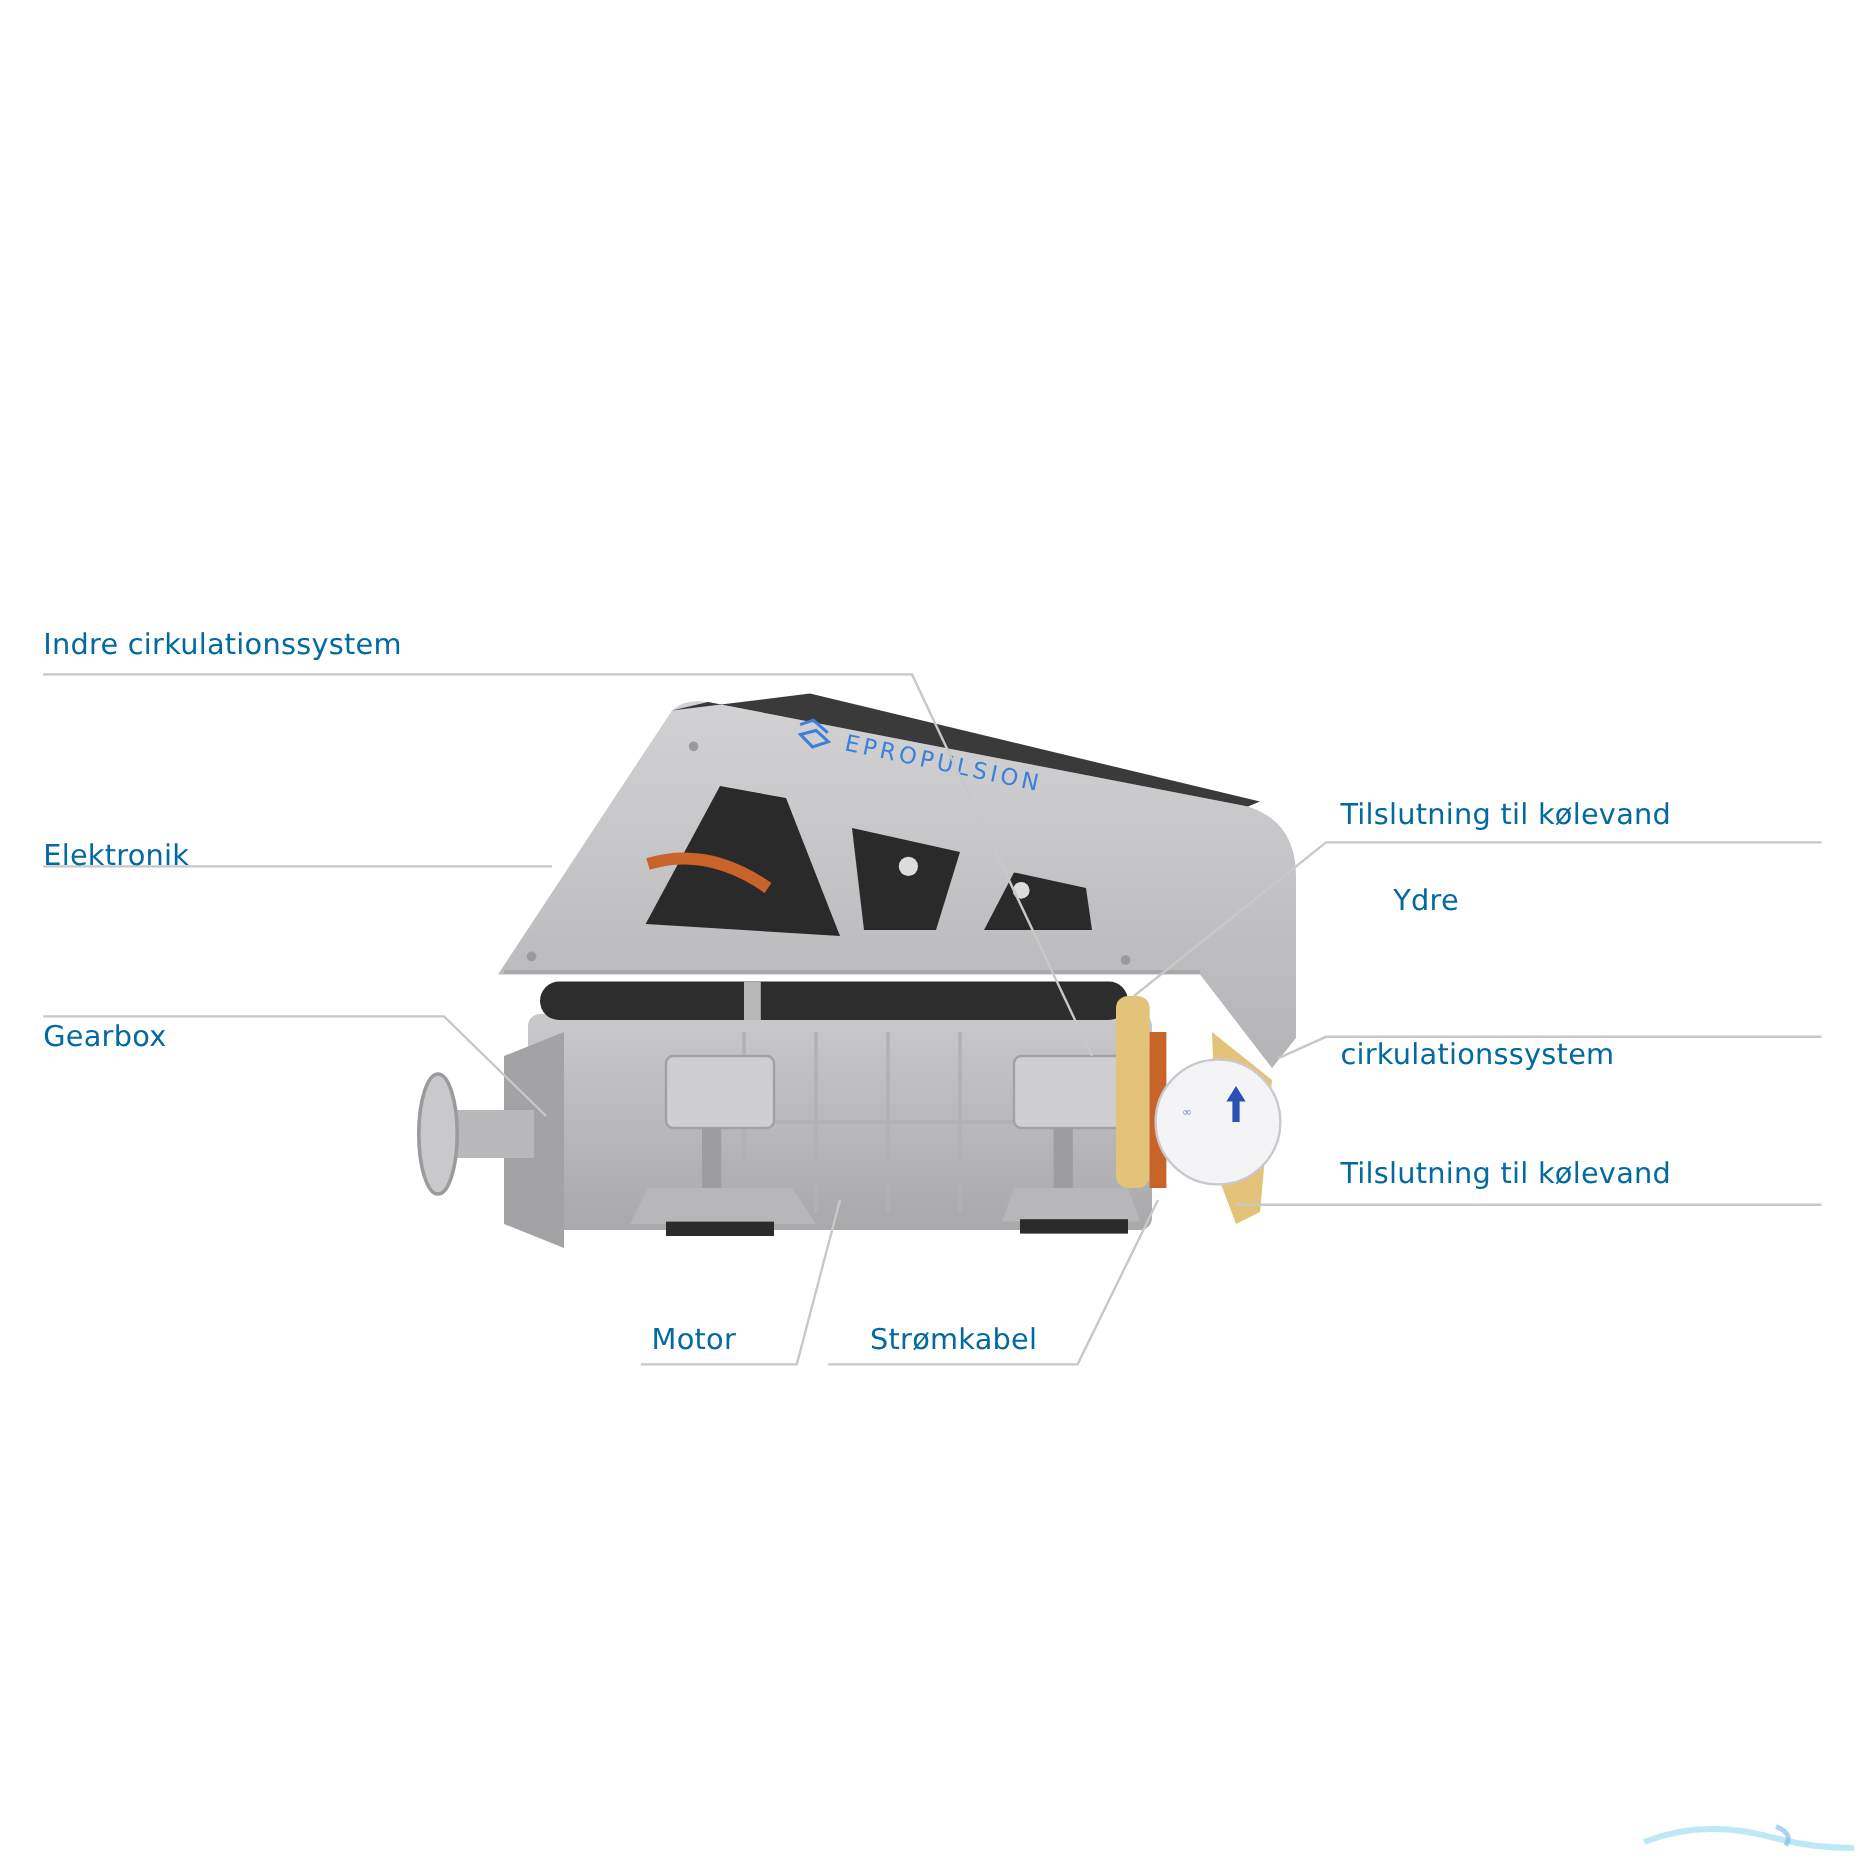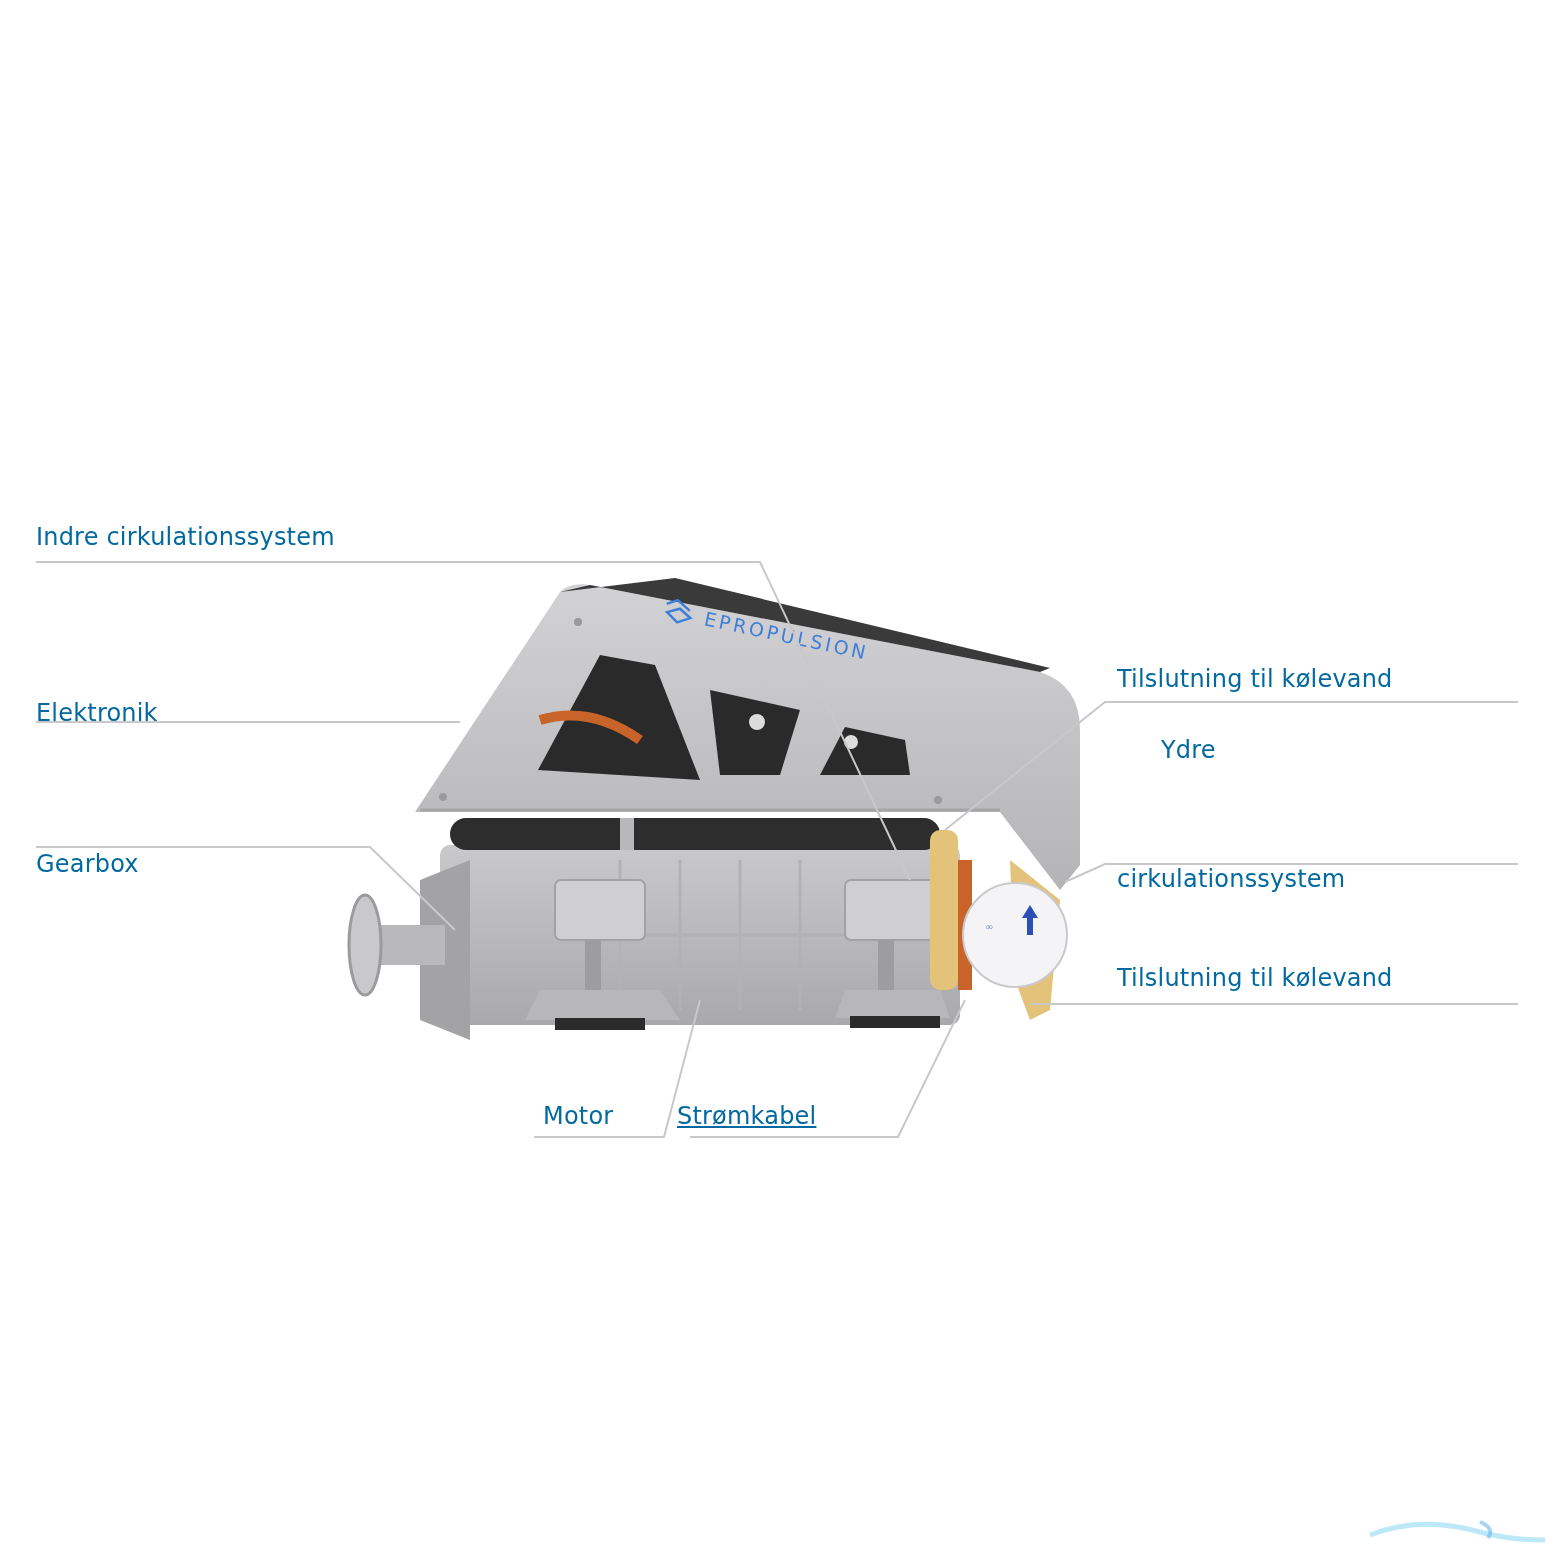--- a/index.html
+++ b/index.html
@@ -100,18 +100,18 @@
 </svg>
 
 <div class="label" style="left:36px;top:514px;">Indre cirkulationssystem</div>
 <div class="label" style="left:36px;top:674px;margin-top:16px;">Elektronik</div>
 <div class="label" style="left:36px;top:841px;">Gearbox</div>
 <div class="label" style="left:1117px;top:656px;">Tilslutning til kølevand</div>
 <div class="label" style="left:1117px;top:727px;margin-left:44px;">Ydre</div>
 <div class="label" style="left:1117px;top:856px;">cirkulationssystem</div>
 <div class="label" style="left:1117px;top:955px;">Tilslutning til kølevand</div>
 <div class="label" style="left:531px;top:1093px;margin-left:12px;">Motor</div>
-<div class="label" style="left:677px;top:1093px;text-decoration:underline;">Strømkabel</div>
+<div class="label" style="left:725px;top:1093px;">Strømkabel</div>
 
 <svg class="wm" viewBox="0 0 190 40">
   <path d="M10 25 Q60 5 120 22 Q150 30 185 30" stroke="#8fd8f2" stroke-width="5" fill="none" opacity="0.6"></path>
   <path d="M120 12 Q135 18 128 28" stroke="#6cb7ea" stroke-width="4" fill="none" opacity="0.6"></path>
 </svg>
 
 </body></html>

